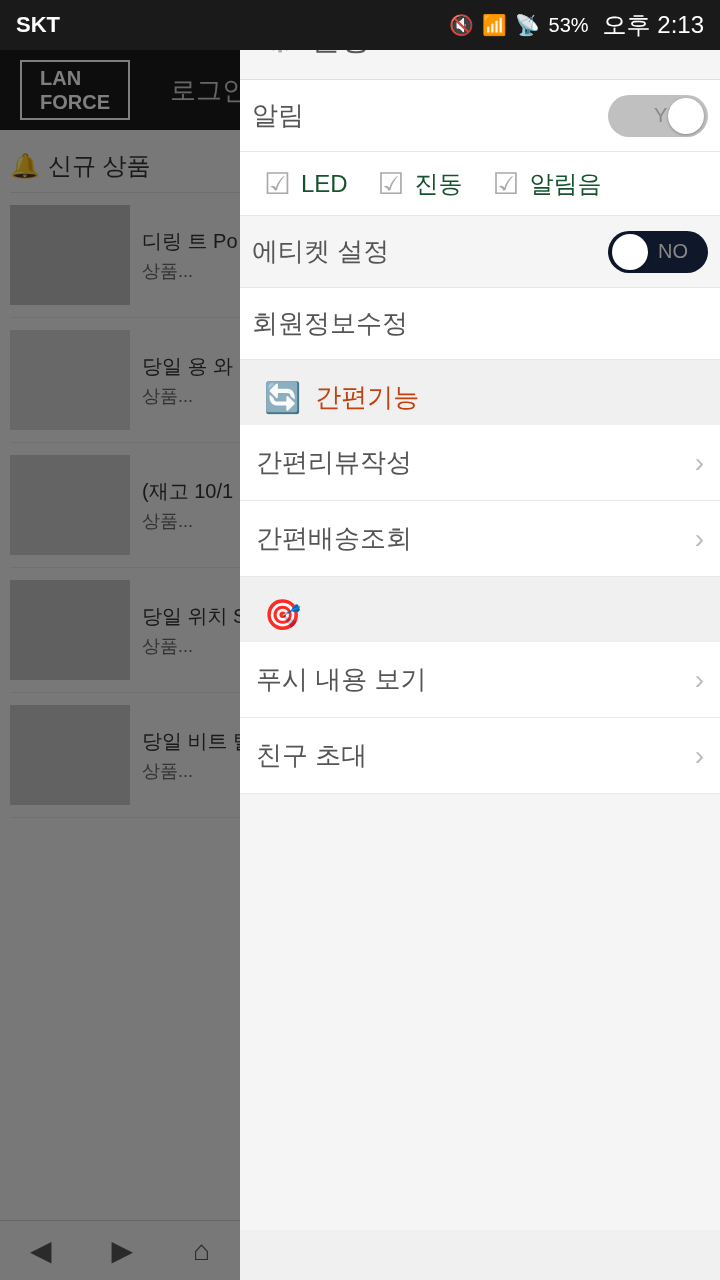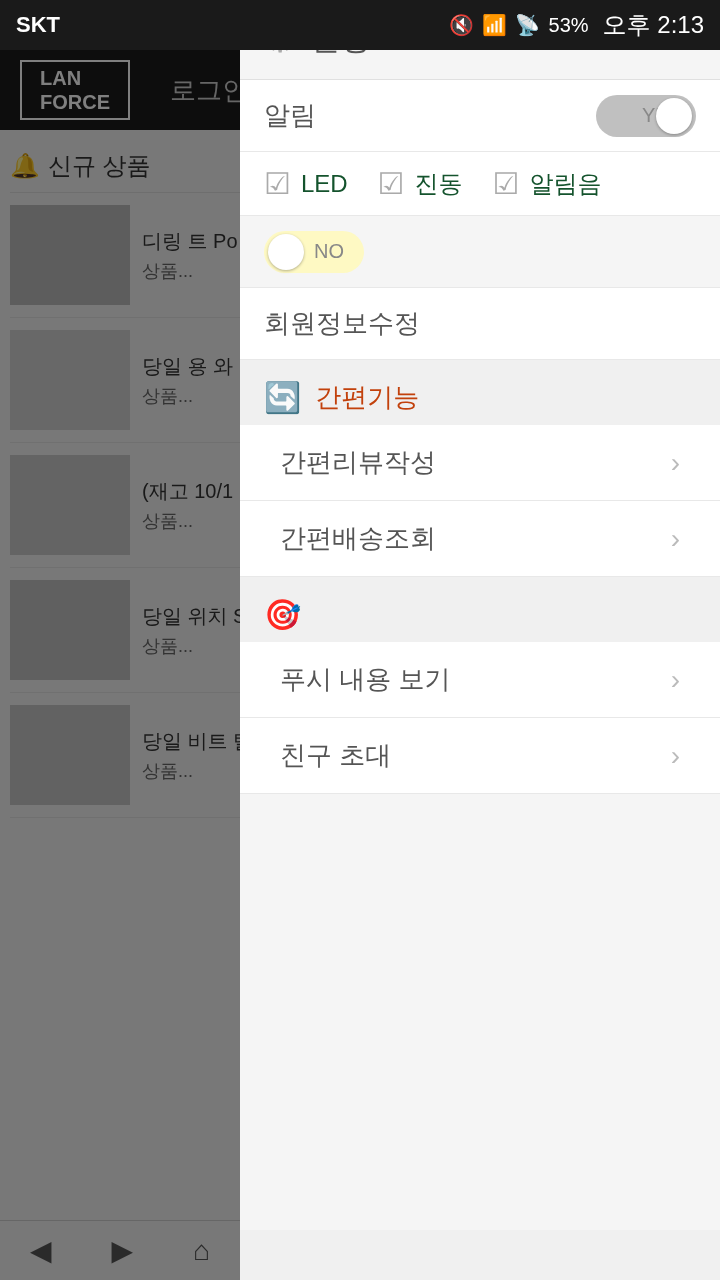--- a/index.html
+++ b/index.html
@@ -176,21 +176,21 @@
       font-size: 36px;
       color: #aaa;
       cursor: pointer;
     }
 
     
     .settings-row {
       display: flex;
       align-items: center;
       justify-content: space-between;
-      padding: 0 24px;
+      padding: 0 12px;
       height: 72px;
       background: white;
       border-bottom: 1px solid #e8e8e8;
     }
     .settings-row-label {
       font-size: 26px;
       color: #555;
     }
 
     
@@ -222,21 +222,21 @@
     }
     .toggle-knob-left {
       left: 4px;
       right: auto;
     }
 
     
     .toggle-no {
       display: flex;
       align-items: center;
-      background: #fef9c3;
+      background: #0f172a;
       border-radius: 30px;
       width: 100px;
       height: 42px;
       position: relative;
       padding: 0 6px;
     }
     .toggle-no-text {
       font-size: 20px;
       color: #888;
       margin-left: 44px;
@@ -280,21 +280,21 @@
     .section-group-label {
       font-size: 26px;
       color: #c2410c;
     }
 
     
     .arrow-row {
       display: flex;
       align-items: center;
       justify-content: space-between;
-      padding: 0 40px;
+      padding: 0 16px;
       height: 76px;
       background: white;
       border-bottom: 1px solid #e8e8e8;
       cursor: pointer;
     }
     .arrow-icon {
       font-size: 28px;
       color: #bbb;
     }
 
@@ -418,20 +418,21 @@
       <span class="checkbox-icon">☑</span>
       <span class="checkbox-label">진동</span>
     </div>
     <div class="checkbox-item">
       <span class="checkbox-icon">☑</span>
       <span class="checkbox-label">알림음</span>
     </div>
   </div>
 
   <div class="settings-row" style="background:#f5f5f5;">
+    <span class="settings-row-label">에티켓 설정</span>
     <div class="toggle-no">
       <div class="toggle-knob toggle-knob-left"></div>
       <span class="toggle-no-text">NO</span>
     </div>
   </div>
 
   <div class="settings-row" style="background:white;align-items:center;">
     <span class="settings-row-label">회원정보수정</span>
   </div>
 

